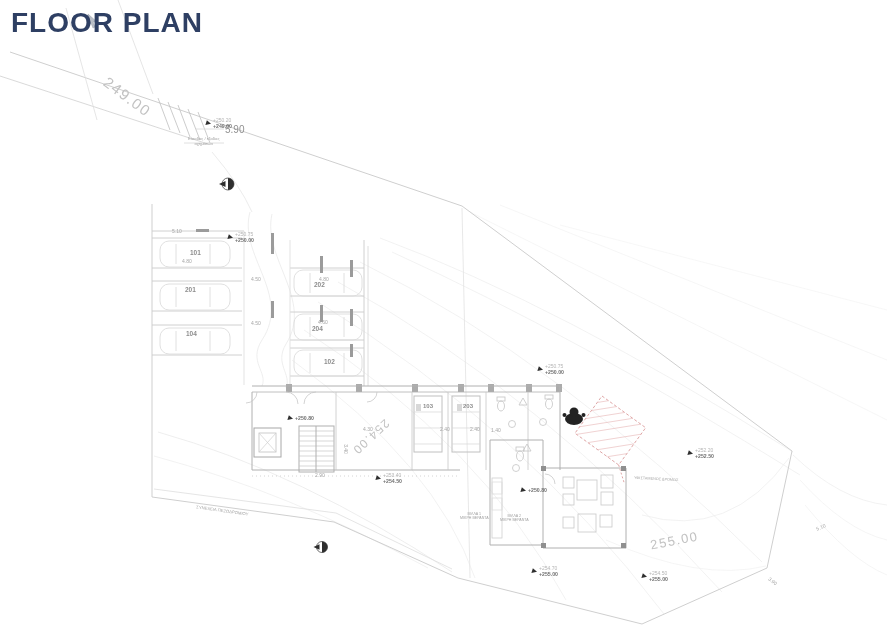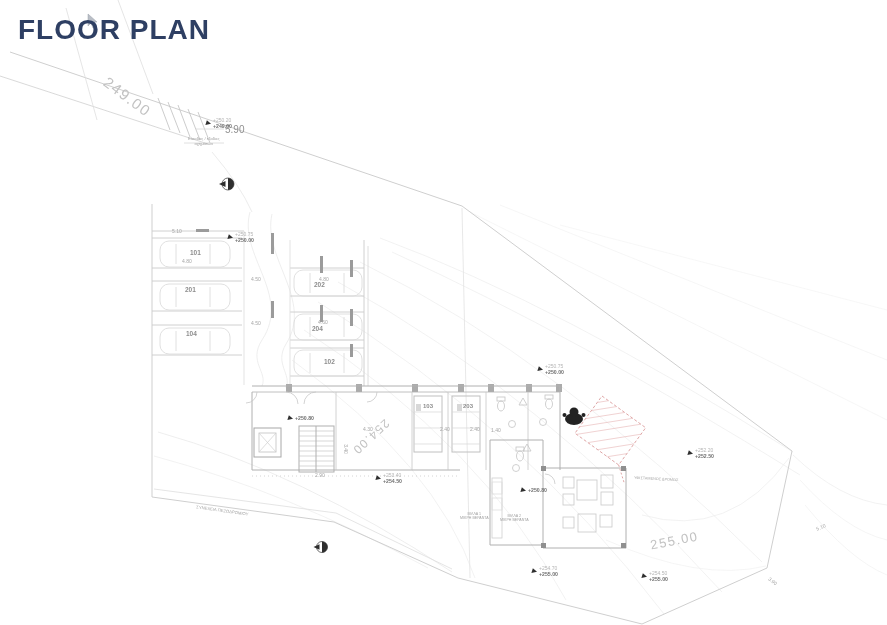--- a/index.html
+++ b/index.html
@@ -1,21 +1,21 @@
 <!DOCTYPE html>
 <html style="--title: #2e3f63; --subtitle: #3f4450; --accent-red: #d98f8f; --accent_red: #d98f8f; --line: #cfcfcf;"><head>
 <meta charset="utf-8">
 <style>
   html,body{margin:0;padding:0;background:#ffffff;width:887px;height:625px;overflow:hidden;
             font-family:"Liberation Sans", sans-serif;}
   .stage{position:relative;width:887px;height:625px;background:#fff;}
   svg{position:absolute;left:0;top:0;}
   
   .hdr{position:absolute;left:10px;top:6px;z-index:5;}
-  .hdr h1{margin:8px;font-size:28px;font-weight:800;letter-spacing:1px;color:var(--title,#2e3f63);}
+  .hdr h1{margin:1px;font-size:28px;font-weight:800;letter-spacing:1px;color:var(--title,#2e3f63);}
   .hdr .sub{margin-top:2px;font-size:15px;font-weight:400;letter-spacing:3px;color:var(--subtitle,#3f4450);}
   
   .lab{position:absolute;white-space:nowrap;z-index:3;}
   .contour{color:#c2c2c2;letter-spacing:1.5px;font-weight:400;}
   .stall{font-size:6.5px;font-weight:bold;color:#8d8d8d;}
   .room{font-size:6px;font-weight:bold;color:#8d8d8d;}
   .dim{font-size:5px;color:#a6a6a6;}
   .dim.big{font-size:10px;color:#8f8f8f;}
   .note{font-size:4.2px;color:#a3a3a3;line-height:1.25;text-align:center;}
   .note span{display:block;}

